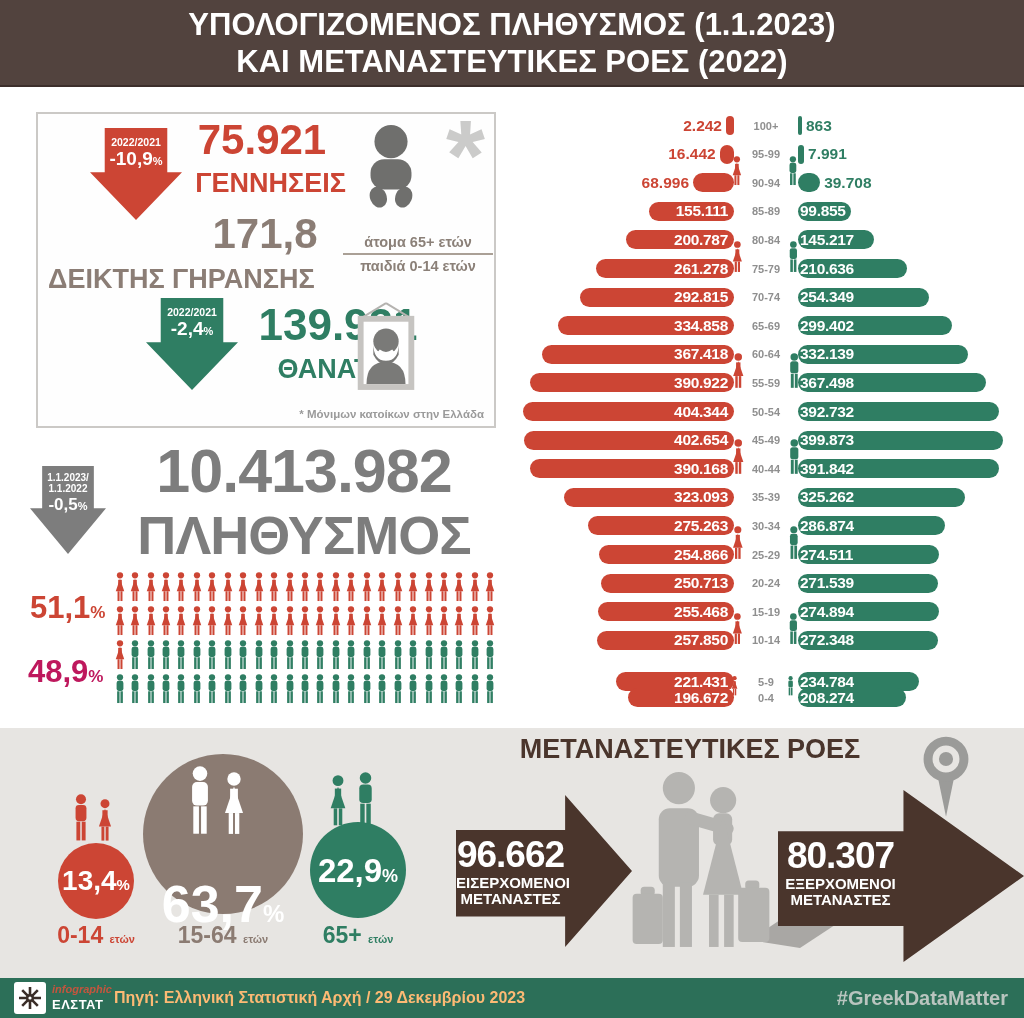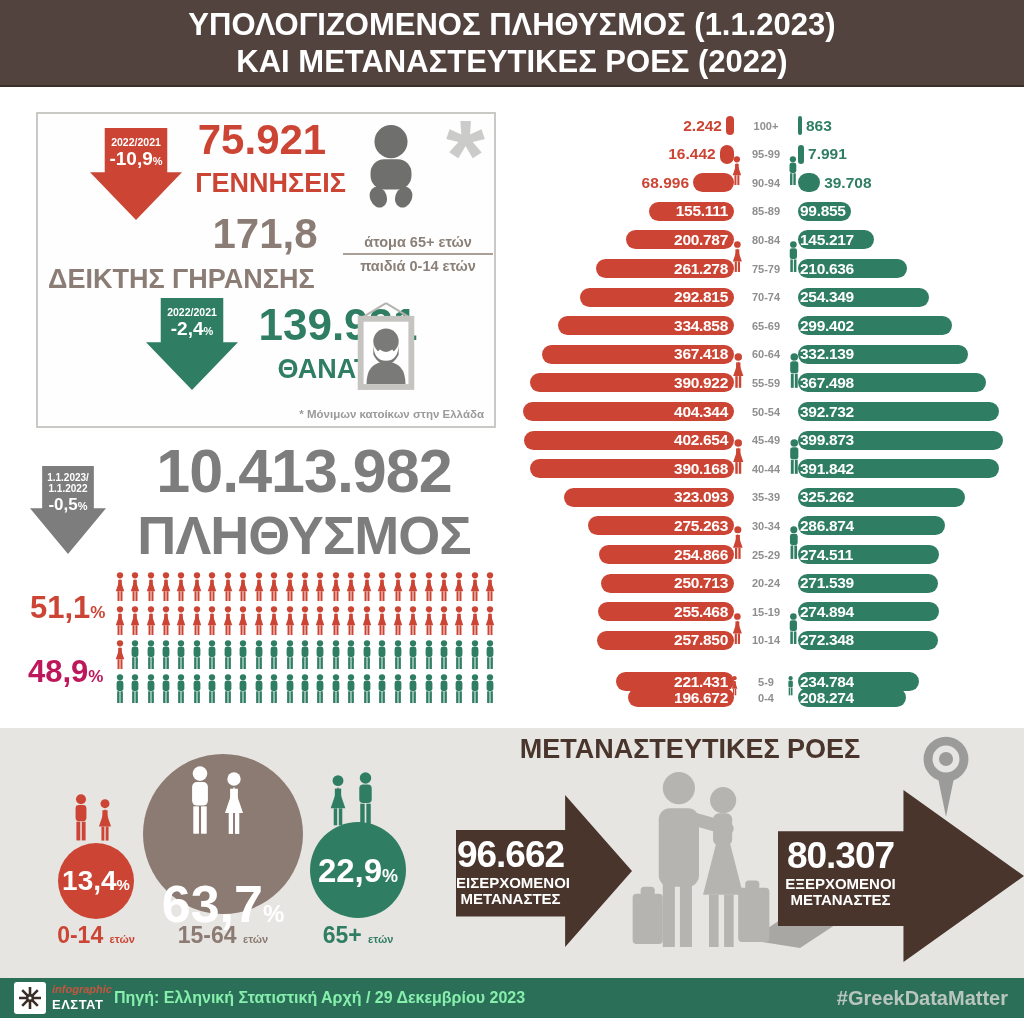--- a/index.html
+++ b/index.html
@@ -86,21 +86,21 @@
   .mig-lab{font-size:15px;line-height:16px}
 
   
   .footer{position:absolute;left:0;top:978px;width:1024px;height:40px;background:#2c6f58}
   .logo-box{position:absolute;left:14px;top:4px;width:32px;height:32px;background:#fff;border-radius:3px;
             display:flex;align-items:center;justify-content:center}
   .logo-txt{position:absolute;left:52px;top:4px;line-height:15px}
   .logo-top{font-size:11px;font-style:italic;font-weight:bold;color:#c4553e}
   .logo-bottom{font-size:13px;font-weight:bold;color:#fff;letter-spacing:0.5px}
   .src-txt{position:absolute;left:114px;top:0;height:40px;display:flex;align-items:center;
-           font-size:16px;font-weight:bold;color:#86efac}
+           font-size:16px;font-weight:bold;color:#fdba74}
   .hashtag{position:absolute;right:16px;top:0;height:40px;display:flex;align-items:center;
            font-size:20px;font-weight:bold;color:#b9c5bf}
 </style>
 </head>
 <body>
 
 <svg width="0" height="0" style="position:absolute">
   <defs>
     <symbol id="sym-male" viewBox="0 0 20 46">
       <circle cx="10" cy="5" r="4.8"></circle>

